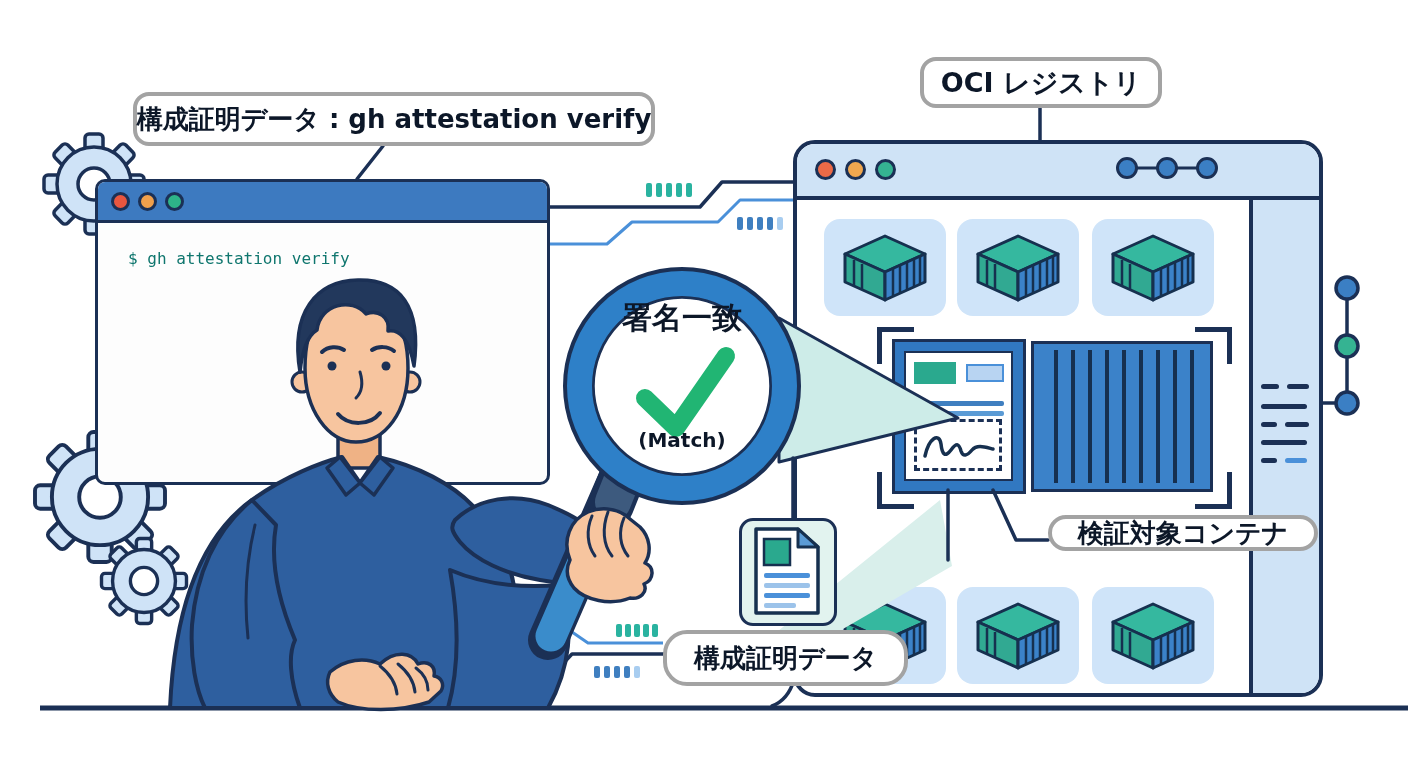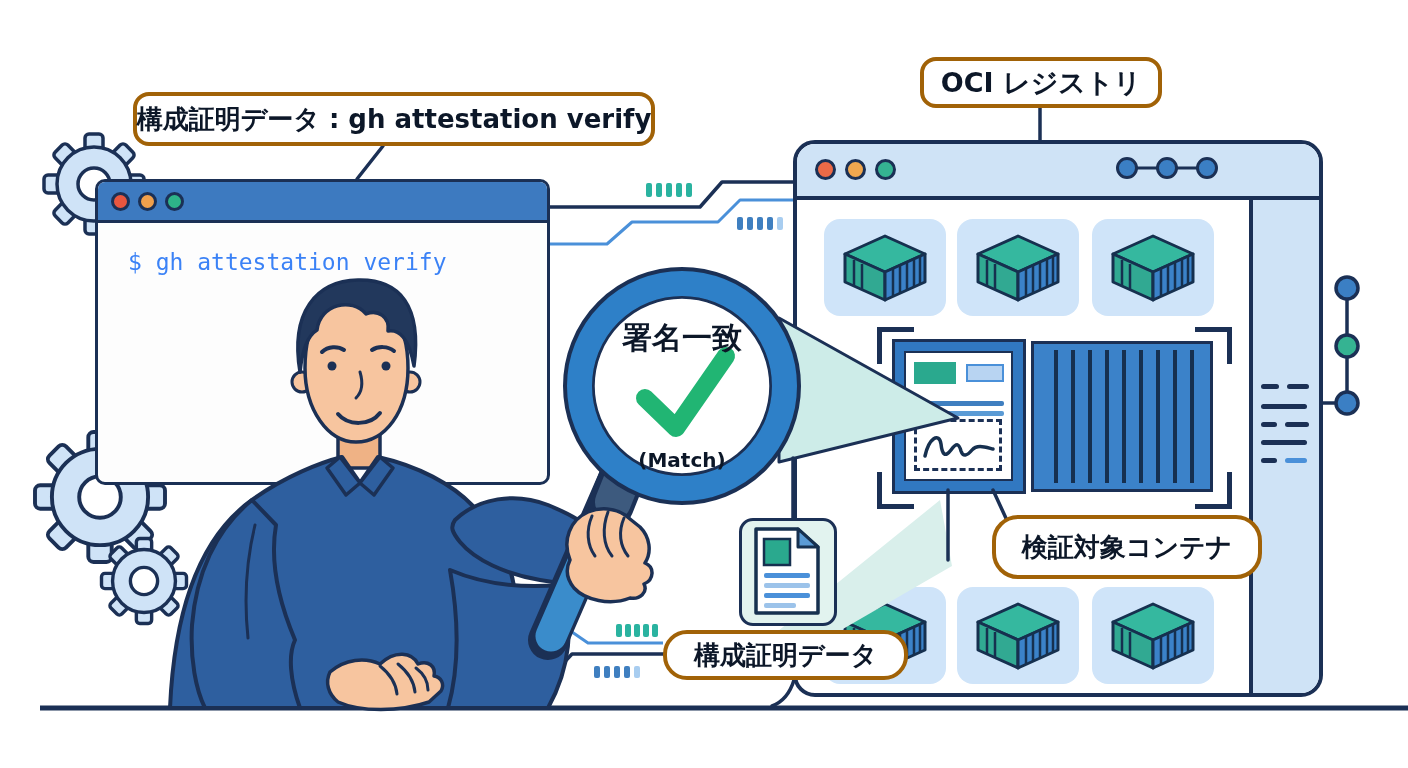--- a/index.html
+++ b/index.html
@@ -2,38 +2,38 @@
 <html><head>
 <meta charset="utf-8">
 <style>
   html,body{margin:0;padding:0;background:#fff;}
   .stage{position:relative;width:1408px;height:768px;background:#ffffff;overflow:hidden;
          font-family:"DejaVu Sans",sans-serif;}
   .abs{position:absolute;}
   svg.layer{position:absolute;left:0;top:0;pointer-events:none;}
 
   
-  .bubble{position:absolute;background:#ffffff;border:4px solid #a16207;display:flex;
+  .bubble{position:absolute;background:#ffffff;border:4px solid #a3a3a3;display:flex;
           align-items:center;justify-content:center;font-weight:700;color:#0c1728;
           box-sizing:border-box;white-space:nowrap;text-align:center;}
   .b1{left:133px;top:92px;width:522px;height:54px;border-radius:16px;font-size:26px;}
   .b2{left:920px;top:57px;width:242px;height:51px;border-radius:16px;font-size:27px;}
-  .b3{left:992px;top:515px;width:270px;height:64px;border-radius:26px;font-size:26px;}
-  .b4{left:663px;top:630px;width:245px;height:50px;border-radius:24px;font-size:26px;}
+  .b3{left:1048px;top:515px;width:270px;height:36px;border-radius:26px;font-size:26px;}
+  .b4{left:663px;top:630px;width:245px;height:56px;border-radius:24px;font-size:26px;}
 
   
   .terminal{left:95px;top:179px;width:455px;height:306px;background:#fdfdfd;
             border:3.5px solid #1b3055;border-radius:10px;box-sizing:border-box;overflow:hidden;}
   .terminal .bar{height:38px;background:#3d7ac0;border-bottom:3px solid #1b3055;position:relative;}
   .dot{position:absolute;border-radius:50%;border:3px solid #1b3055;box-sizing:border-box;}
   .terminal .d1{left:13px;top:10px;width:19px;height:19px;background:#e8563f;}
   .terminal .d2{left:40px;top:10px;width:19px;height:19px;background:#f0a04c;}
   .terminal .d3{left:67px;top:10px;width:19px;height:19px;background:#2eb488;}
   .terminal .cmd{padding:26px 0 0 30px;font-family:"DejaVu Sans Mono",monospace;
-                 font-size:23px;color:#3b82f6;}
+                 font-size:16px;color:#0f766e;}
 
   
   .registry{left:793px;top:140px;width:530px;height:557px;background:#ffffff;
             border:4px solid #1b3055;border-radius:22px;box-sizing:border-box;overflow:hidden;}
   .registry .head{position:absolute;left:0;top:0;right:0;height:52px;background:#cfe3f6;
                   border-bottom:4px solid #1b3055;}
   .registry .hd1{left:18px;top:15px;width:21px;height:21px;background:#ec6a47;}
   .registry .hd2{left:48px;top:15px;width:21px;height:21px;background:#f0a74f;}
   .registry .hd3{left:78px;top:15px;width:21px;height:21px;background:#35b392;}
   .sidebar{position:absolute;top:56px;bottom:0;width:66px;right:0;background:#cfe3f6;
@@ -61,21 +61,21 @@
   .ribpanel{position:absolute;left:234px;top:197px;width:182px;height:151px;background:#3b82c9;
             border:3.5px solid #1b3055;box-sizing:border-box;}
   .ribs{position:absolute;left:7px;right:7px;top:6px;bottom:6px;
         background:repeating-linear-gradient(90deg,transparent 0 13px,#16304f 13px 17px);}
 
   
   .doccard{left:739px;top:518px;width:98px;height:108px;background:#e2f3ef;
            border:3.5px solid #1b3055;border-radius:14px;box-sizing:border-box;}
 
   
-  .lenstext{position:absolute;left:572px;width:220px;text-align:center;font-weight:700;color:#0c1728;margin-top:20px;}
+  .lenstext{position:absolute;left:572px;width:220px;text-align:center;font-weight:700;color:#0c1728;}
   .lt1{top:298px;font-size:30px;}
   .lt2{top:428px;font-size:20px;}
 </style>
 </head>
 <body>
 
 <div class="stage">
 
   <svg class="layer" width="1408" height="768" viewBox="0 0 1408 768">
 

